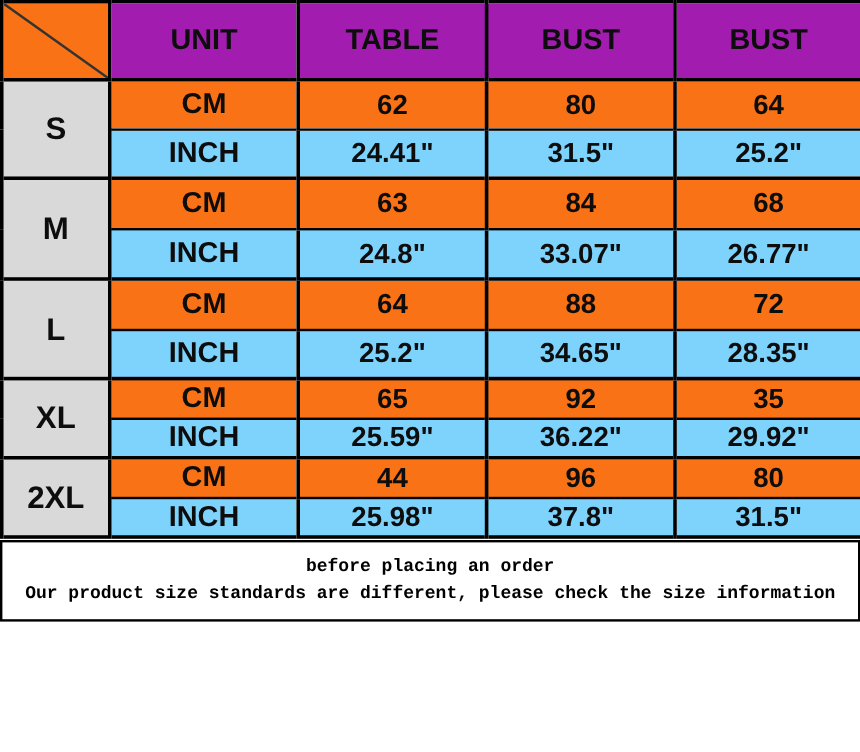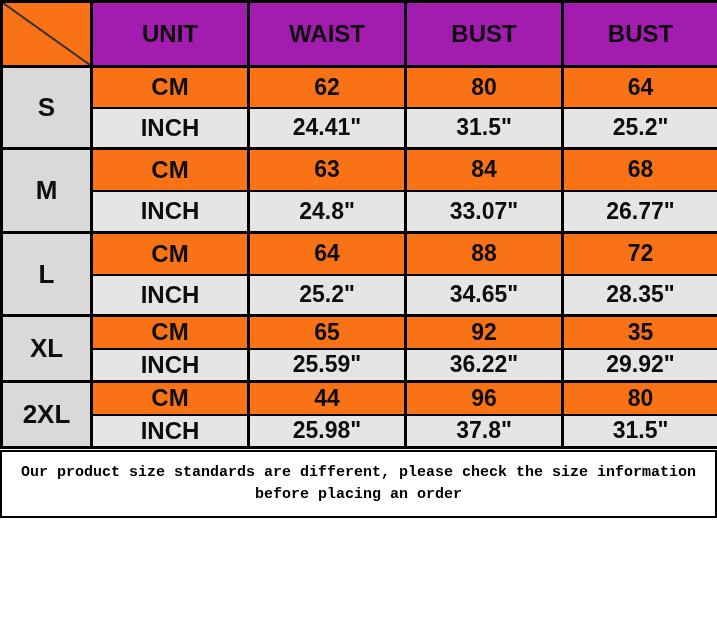--- a/index.html
+++ b/index.html
@@ -30,21 +30,21 @@
     text-align: center; vertical-align: middle;
     padding: 0;
     color: #0d0d0d;
     font-weight: bold;
     overflow: hidden;
   }
   .size-table th { font-size: 24px; background: #a21caf; }
   .size-table td { font-size: 23px; background: #f97316; }
   .size-table td.size-cell { font-size: 26px; background: #d9d9d9; }
   .size-table td.unit-cell { font-size: 24px; }
-  .size-table tr.shaded-row td { background: #e5e5e5; }
+  .size-table tr.shaded-row td { background: #7dd3fc; }
   .size-table tr.group-start td { border-top-width: 3px; }
   tr.head-row   { height: 65px; }
   tr.r-sml      { height: 41px; }
   tr.r-sml2     { height: 42px; }
   tr.r-xl       { height: 33px; }
   .diag-cell { position: relative; background: #ffffff; padding: 0; }
   .diag-cell svg { position: absolute; top: 0; left: 0; width: 100%; height: 100%; display: block; }
   .note-box {
     height: 64px;
     border: 2px solid #000000;
@@ -74,21 +74,21 @@
     </colgroup>
 
     <tbody>
         <tr class="head-row">
       <td class="diag-cell">
         <svg viewBox="0 0 100 100" preserveAspectRatio="none">
           <line x1="0" y1="0" x2="100" y2="100" stroke="#333333" stroke-width="2" vector-effect="non-scaling-stroke"></line>
         </svg>
       </td>
       <th>UNIT</th>
-      <th>WAIST</th>
+      <th>TABLE</th>
       <th>BUST</th>
       <th>BUST</th>
     </tr>
 
     <tr class="r-sml group-start">
       <td class="size-cell" rowspan="2">S</td>
       <td class="unit-cell">CM</td>
       <td>62</td>
       <td>80</td>
       <td>64</td>
@@ -152,17 +152,17 @@
     <tr class="r-xl shaded-row">
       <td class="unit-cell">INCH</td>
       <td>25.98"</td>
       <td>37.8"</td>
       <td>31.5"</td>
     </tr>
   </tbody>
     </table>
 
   <div class="note-box">
+    <div>before placing an order</div>
     <div>Our product size standards are different, please check the size information</div>
-    <div>before placing an order</div>
   </div>
 
 </div>
 
 </body></html>

